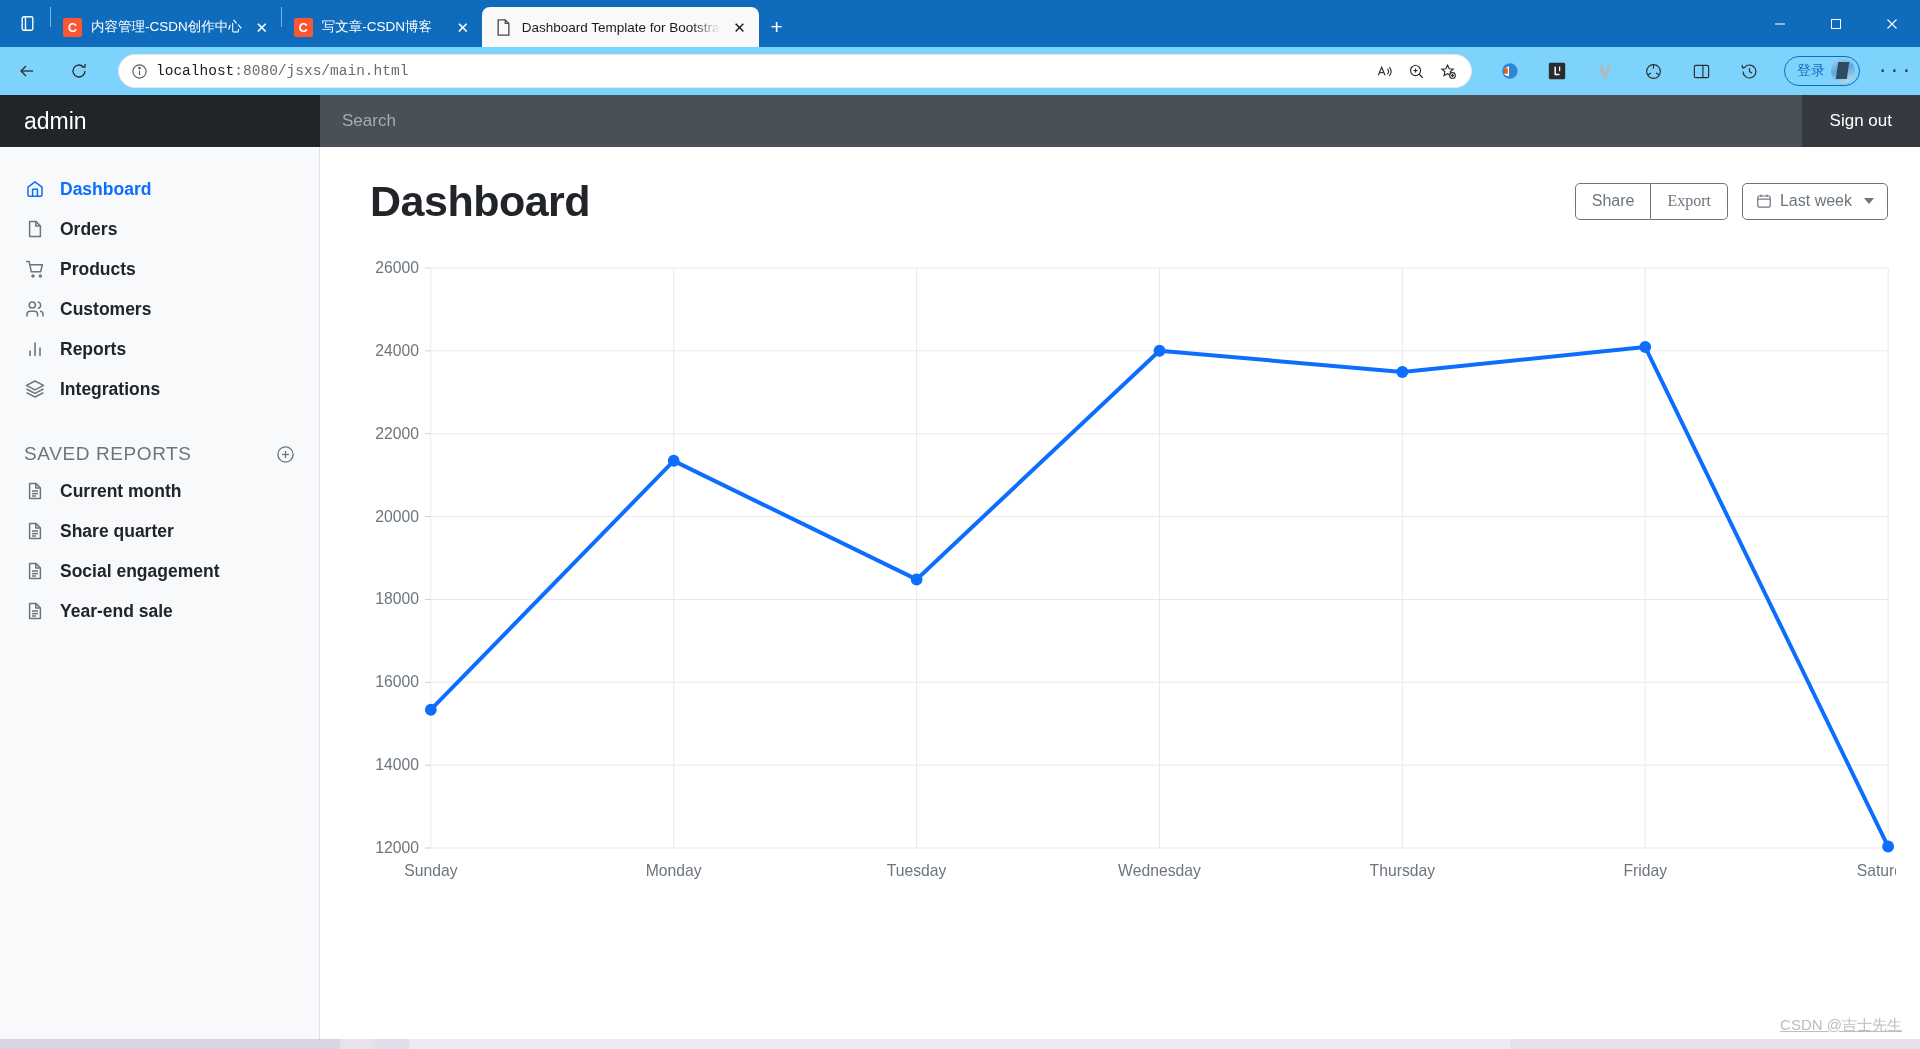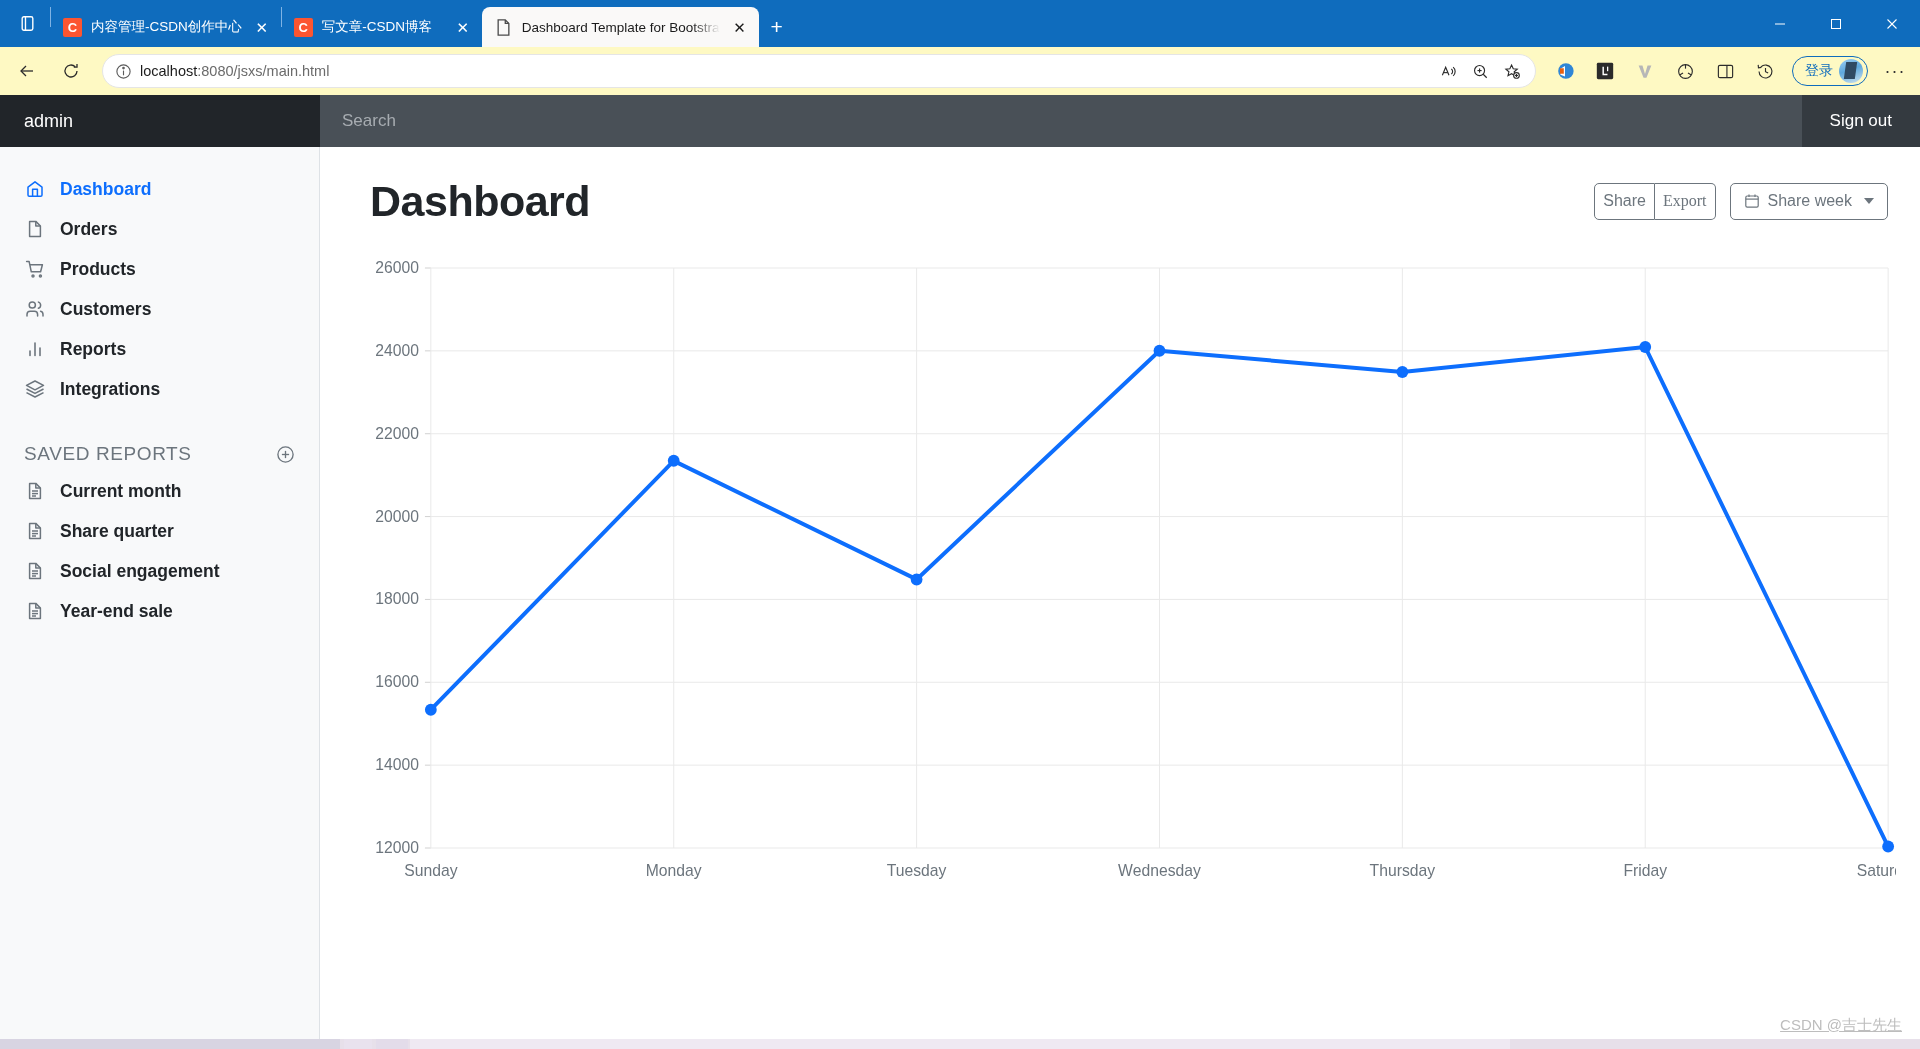--- a/index.html
+++ b/index.html
@@ -54,22 +54,22 @@
   .win-controls {
     position:absolute; right:0; top:0; height:47px; display:flex; align-items:center;
   }
   .win-btn {
     width: 56px; height: 47px; display:flex; align-items:center; justify-content:center;
     color:#fff; cursor: pointer;
   }
   .win-btn svg { width: 12px; height: 12px; }
 
   .toolbar {
-    height: 48px; background: #fef9c3; display: flex; align-items: center;
-    padding: 0 8px; gap: 6px; flex: none;
+    height: 48px; background: #7dd3fc; display: flex; align-items: center;
+    padding: 0 8px; gap: 14px; flex: none; font-family: Liberation Mono, monospace;
   }
   .tb-btn {
     width: 38px; height: 34px; display:flex; align-items:center; justify-content:center;
     border-radius: 4px; cursor: pointer; color: #2b2b2b;
   }
   .tb-btn svg { width: 18px; height: 18px; }
   .omnibox {
     flex: 1; height: 34px; background: #fff; border-radius: 17px;
     display: flex; align-items: center; padding: 0 8px 0 12px; margin: 0 6px;
     border: 1px solid #e5e5e5; gap: 8px; min-width: 0;
@@ -96,21 +96,21 @@
   }
   .dots { width: 34px; height:34px; display:flex; align-items:center; justify-content:center; font-size:18px; color:#333; cursor:pointer; letter-spacing:1px;}
 
   
   .page { flex: 1; position: relative; background: #fff; overflow: hidden; }
 
   .navbar {
     height: 52px; background: #495057; display: flex; align-items: stretch; flex:none;
   }
   .brand {
-    width: 320px; background: #212529; color: #fff; font-size: 18px;
+    width: 320px; background: #212529; color: #fff; font-size: 23px;
     display: flex; align-items: center; padding-left: 24px; flex:none; cursor:pointer;
   }
   .nav-search {
     flex: 1; background: transparent; border: none; outline: none;
     color: #fff; font-size: 17px; padding-left: 22px;
     font-family: "Liberation Sans", sans-serif;
   }
   .nav-search::placeholder { color: #a7acb1; }
   .signout-wrap { display:flex; align-items:center; background:#343a40; padding: 0 28px; }
   .signout { color: #fff; font-size: 17px; text-decoration: none; cursor: pointer; }
@@ -145,21 +145,21 @@
   }
   .page-head {
     display:flex; align-items:center; justify-content: space-between;
     padding: 30px 8px 14px 8px; border-bottom: 0;
   }
   .page-title { font-size: 43px; font-weight: 600; color: #212529; letter-spacing:-0.5px; }
   .head-actions { display:flex; align-items:center; gap: 14px; }
   .btn-group { display:flex; }
   .btn {
     border: 1px solid #6c757d; color: #6c757d; background: #fff;
-    font-size: 16px; padding: 7px 8px; cursor: pointer; line-height: 1.3;
+    font-size: 16px; padding: 7px 16px; cursor: pointer; line-height: 1.3;
     font-family: "Liberation Sans", sans-serif;
   }
   .btn-group .btn:first-child { border-radius: 5px 0 0 5px; }
   .btn-group .btn:last-child { border-radius: 0 5px 5px 0; border-left: 0; font-family: Liberation Serif, serif; }
   .btn.dropdown {
     border-radius: 5px; display:flex; align-items:center; gap: 8px; padding: 7px 13px;
   }
   .btn.dropdown svg { width: 16px; height: 16px; }
   .caret {
     width:0;height:0;border-left:5px solid transparent;border-right:5px solid transparent;
@@ -489,21 +489,21 @@
             </div>
             <button class="btn dropdown">
               <span style="display:flex">
                 <svg viewBox="0 0 16 16" fill="none" stroke="#6c757d" stroke-width="1.2">
                   <rect x="1.8" y="3" width="12.4" height="11.2" rx="1.4"></rect>
                   <line x1="1.8" y1="6.1" x2="14.2" y2="6.1"></line>
                   <line x1="5" y1="1.6" x2="5" y2="4"></line>
                     <line x1="11" y1="1.6" x2="11" y2="4"></line>
                 </svg>
               </span>
-              <span>Share week</span>
+              <span>Last week</span>
               <span class="caret"></span>
             </button>
           </div>
         </div>
 
         <div class="chart-wrap">
           <svg class="chart-svg" id="chart" viewBox="0 0 1560 640" preserveAspectRatio="none">
               <line x1="70" y1="590" x2="1552" y2="590" stroke="#e9e9e9" stroke-width="1"></line>
               <line x1="64" y1="590" x2="70" y2="590" stroke="#d0d0d0" stroke-width="1"></line>
               <text x="58" y="595" text-anchor="end" font-size="16" fill="#6c757d" font-family="&quot;Liberation Sans&quot;, sans-serif">12000</text>

